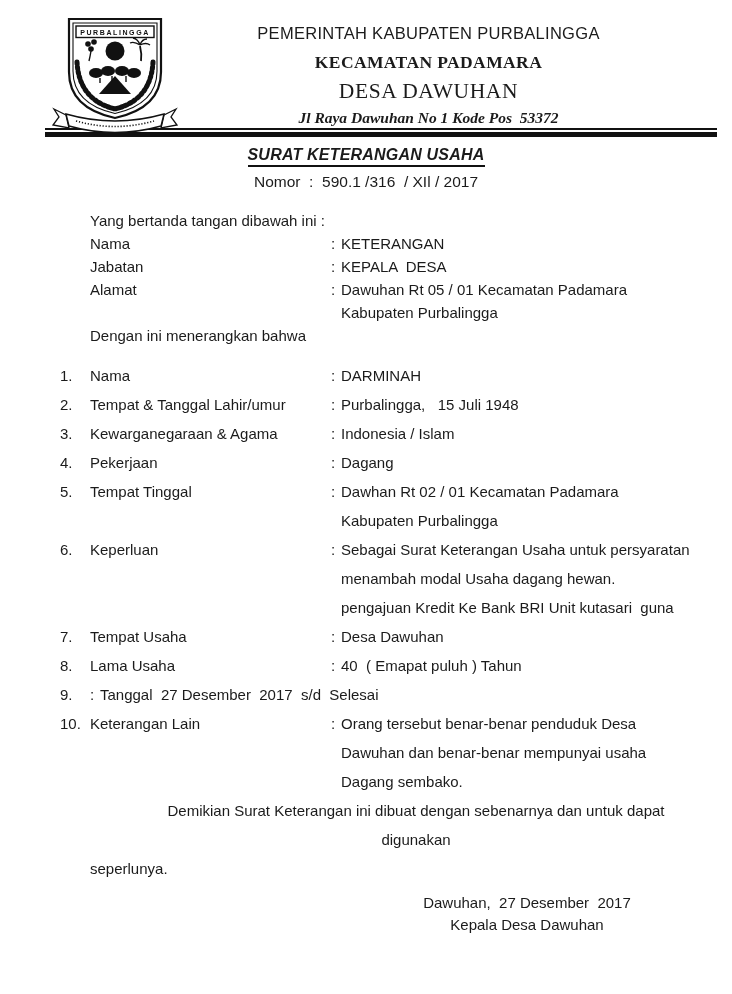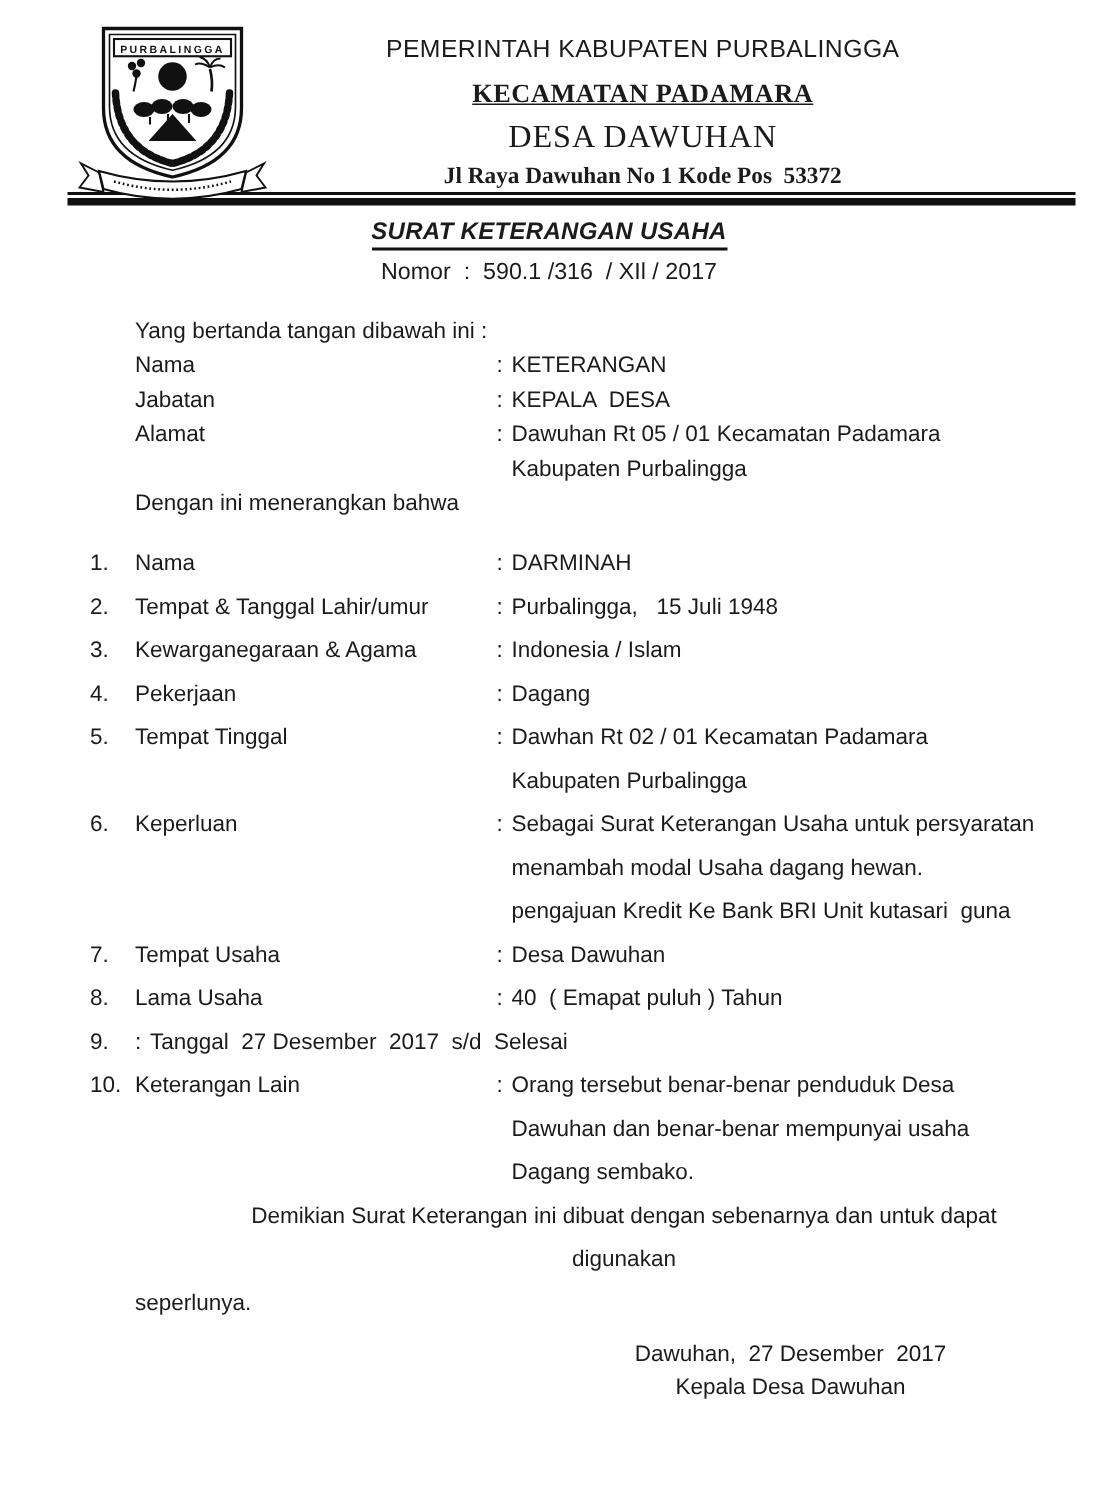--- a/index.html
+++ b/index.html
@@ -7,23 +7,23 @@
     width:732px;height:994px;background:#ffffff;position:relative;
     margin:0 auto;color:#1b1b1b;
     font-family:"Liberation Sans",sans-serif;font-size:15px;
     overflow:hidden;box-sizing:border-box;
   }
   
   .letterhead{position:relative;height:128px;}
   .logo{position:absolute;left:52px;top:16px;width:132px;height:118px;}
   .head-lines{position:absolute;left:167px;right:42px;top:24px;text-align:center;}
   .hl1{font-size:16.5px;letter-spacing:.3px;margin-bottom:9px;}
-  .hl2{font-family:"Liberation Serif",serif;font-weight:bold;font-size:17.5px;letter-spacing:.4px;margin-bottom:6px;text-decoration:underline;}
+  .hl2{font-family:"Liberation Serif",serif;font-weight:bold;font-size:17.5px;letter-spacing:.4px;margin-bottom:6px;}
   .hl3{font-family:"Liberation Serif",serif;font-size:21.5px;letter-spacing:.6px;margin-bottom:5px;}
-  .hl4{font-family:"Liberation Serif",serif;font-weight:bold;font-size:15.5px;white-space:pre;}
+  .hl4{font-family:"Liberation Serif",serif;font-weight:bold;font-style:italic;font-size:15.5px;white-space:pre;}
   
   .rule{margin:0 15px 0 45px;}
   .rule .thin{border-top:2px solid #111;}
   .rule .thick{height:5px;background:#111;margin-top:2px;}
   
   .doc-title-block{text-align:center;margin-top:9px;}
   .doc-title{display:inline-block;font-weight:bold;font-size:16px;letter-spacing:.2px;
     border-bottom:2px solid #111;padding-bottom:1px;font-style:italic;}
   .doc-number{margin-top:6px;font-size:15.5px;white-space:pre;}
   

